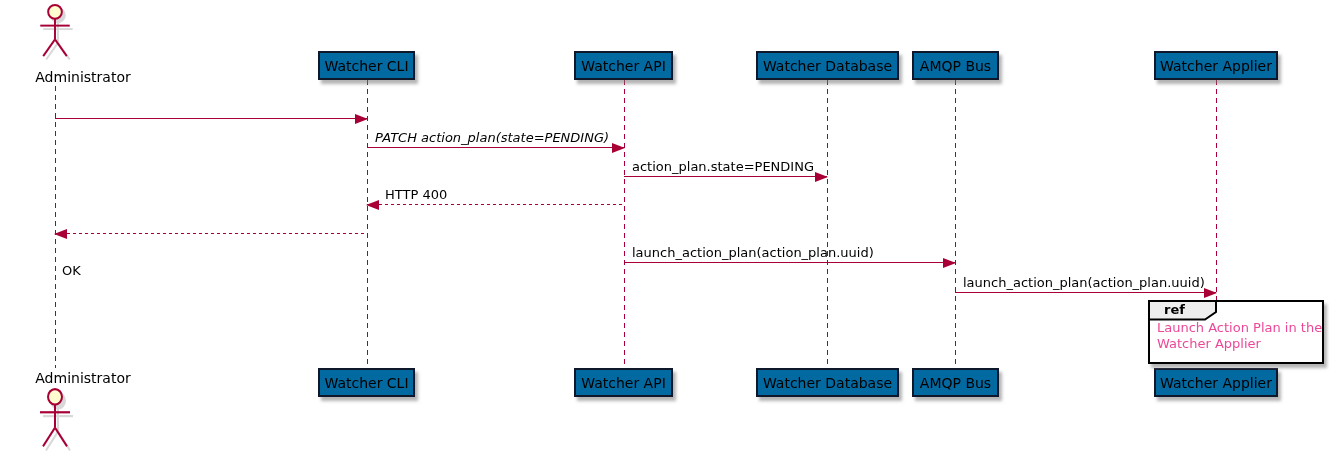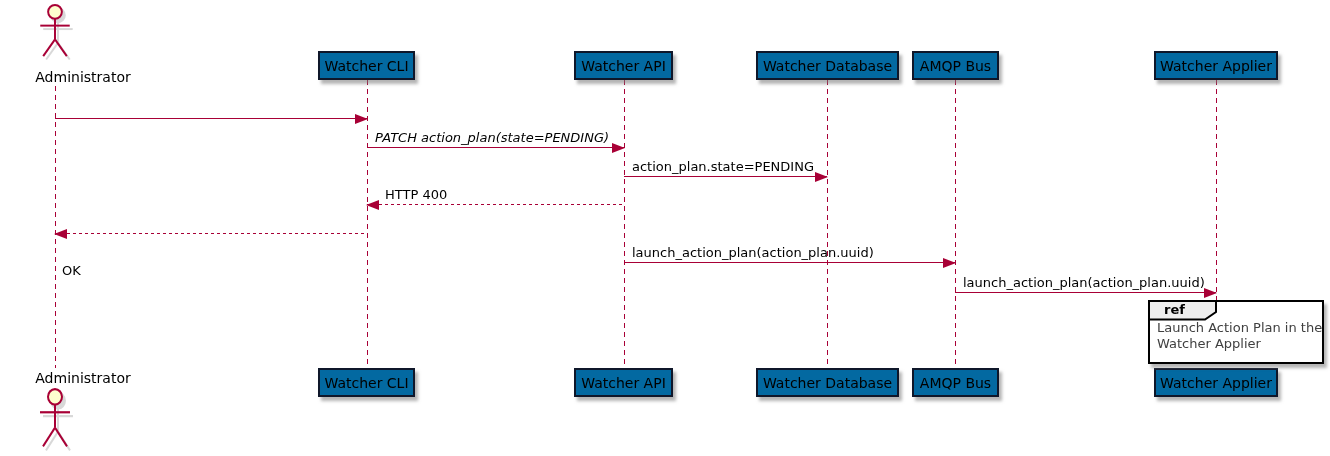--- a/index.html
+++ b/index.html
@@ -38,21 +38,21 @@
   
   .ref-box {
     position:absolute; background:#ffffff; border:2px solid #000000;
     box-shadow:3px 4px 3px rgba(120,120,120,0.55); box-sizing:border-box;
   }
   .ref-tab { position:absolute; left:-2px; top:-2px; }
   .ref-keyword {
     position:absolute; left:14px; top:0px; font-size:13px; font-weight:bold; color:#000;
   }
   .ref-text {
-    position:absolute; left:7px; top:18px; font-size:13px; line-height:16px; color:#404040; white-space:nowrap;
+    position:absolute; left:7px; top:18px; font-size:13px; line-height:16px; color:#ec4899; white-space:nowrap;
   }
 </style>
 </head>
 <body>
 
 <div id="canvas">
 
   <div class="lifeline" style="left:55px;   top:86px; height:282px;"></div>
   <div class="lifeline" style="left:367px;  top:80px; height:288px;"></div>
   <div class="lifeline" style="left:624px;  top:80px; height:288px;"></div>

